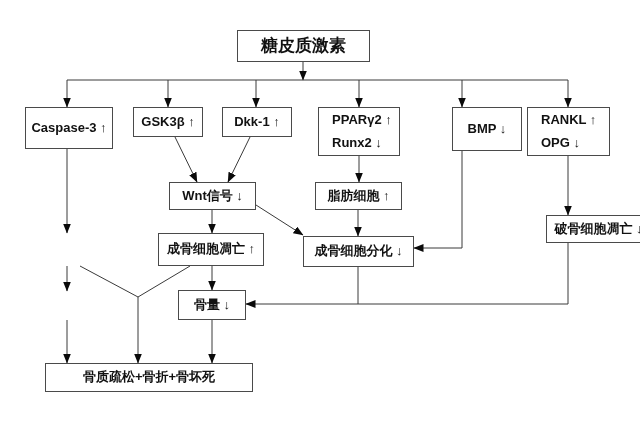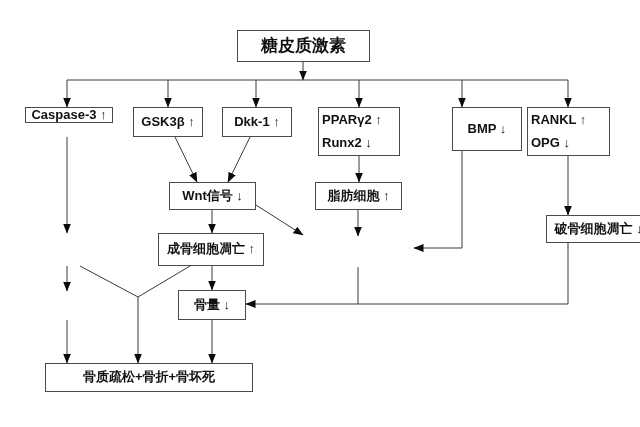--- a/index.html
+++ b/index.html
@@ -10,21 +10,21 @@
   .connectors { position:absolute; left:0; top:0; width:640px; height:427px; }
   .node {
     position:absolute; box-sizing:border-box;
     background:#ffffff; border:1px solid #4a4a4a;
     display:flex; align-items:center; justify-content:center;
     color:#111111; text-align:right;
   }
   .node .lbl {
     font-size:13px; font-weight:600; line-height:1.25; white-space:pre-line;
   }
-  .node.twoline { justify-content:flex-start; text-align:left; padding-left:3px; }
+  .node.twoline { justify-content:flex-start; text-align:left; padding-left:13px; }
   .node.twoline .lbl { line-height:1.7; }
   .node.titlebox .lbl { font-size:17px; font-weight:700; }
 </style>
 </head>
 <body>
 
 <div class="canvas">
 
   <svg class="connectors" viewBox="0 0 640 427" xmlns="http://www.w3.org/2000/svg">
     <defs>
@@ -64,21 +64,21 @@
 
       <line x1="67" y1="320" x2="67" y2="363" marker-end="url(#ah)"></line>
       <line x1="212" y1="320" x2="212" y2="363" marker-end="url(#ah)"></line>
     </g>
   </svg>
 
   <div class="node titlebox" style="left:237px;top:30px;width:133px;height:32px">
     <span class="lbl">糖皮质激素</span>
   </div>
 
-  <div class="node" style="left:25px;top:107px;width:88px;height:16px">
+  <div class="node" style="left:25px;top:107px;width:88px;height:42px">
     <span class="lbl">Caspase-3 ↑</span>
   </div>
 
   <div class="node" style="left:133px;top:107px;width:70px;height:30px">
     <span class="lbl">GSK3β ↑</span>
   </div>
 
   <div class="node" style="left:222px;top:107px;width:70px;height:30px">
     <span class="lbl">Dkk-1 ↑</span>
   </div>
@@ -103,20 +103,23 @@
 
   <div class="node" style="left:315px;top:182px;width:87px;height:28px">
     <span class="lbl">脂肪细胞 ↑</span>
   </div>
 
 
   <div class="node" style="left:158px;top:233px;width:106px;height:33px">
     <span class="lbl">成骨细胞凋亡 ↑</span>
   </div>
 
+  <div class="node" style="left:303px;top:236px;width:111px;height:31px">
+    <span class="lbl">成骨细胞分化 ↓</span>
+  </div>
 
   <div class="node" style="left:546px;top:215px;width:105px;height:28px">
     <span class="lbl">破骨细胞凋亡 ↓</span>
   </div>
 
 
   <div class="node" style="left:178px;top:290px;width:68px;height:30px">
     <span class="lbl">骨量 ↓</span>
   </div>
 

